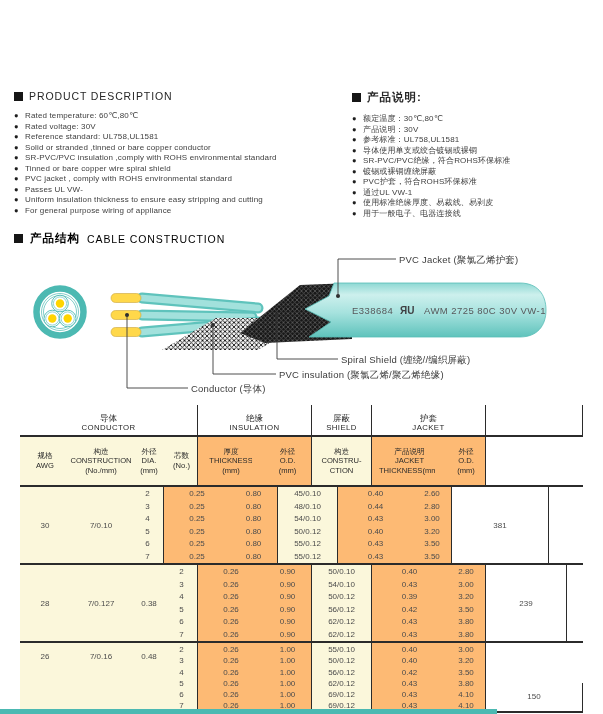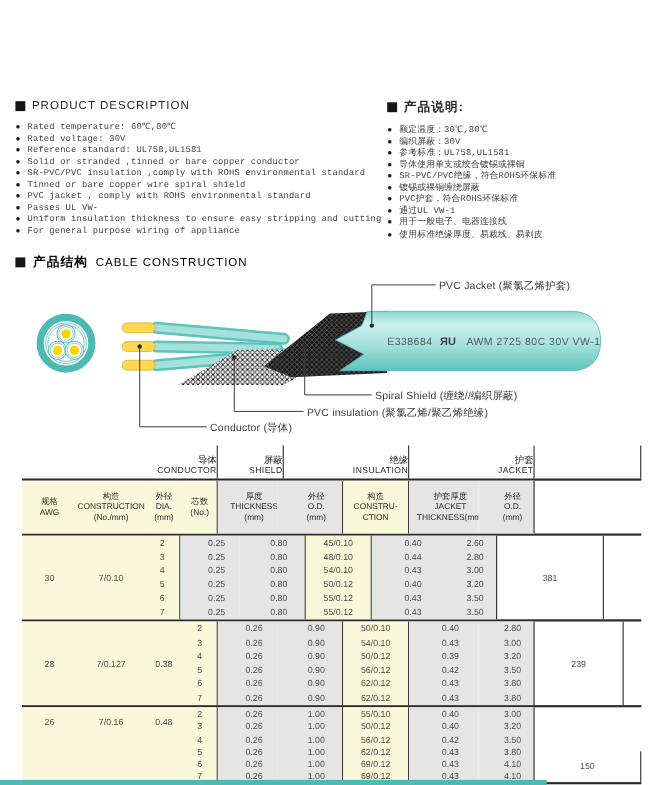--- a/index.html
+++ b/index.html
@@ -9,45 +9,45 @@
   
   .sec-title{display:flex;align-items:center;gap:6px;color:#262626;}
   .sq{width:9px;height:9px;background:#161616;flex:0 0 auto;}
   .en-title{font-size:10.5px;letter-spacing:0.9px;}
   .zh-title{font-size:11.5px;font-weight:bold;letter-spacing:1px;}
 
   .sec-en{position:absolute;left:14px;top:90px;width:338px;}
   .sec-zh{position:absolute;left:352px;top:90px;width:248px;}
 
   ul.bullets{list-style:none;margin:9px 0 0;padding:0;font-size:8px;line-height:10.55px;
-             color:#3e3e3e;letter-spacing:0.15px;font-family:Liberation Mono, monospace;}
+             color:#3e3e3e;letter-spacing:0.15px;}
   ul.bullets li{position:relative;padding-left:11px;white-space:nowrap;}
   ul.bullets li::before{content:"●";position:absolute;left:0;top:0;font-size:7.5px;color:#1e1e1e;}
 
   .cons-title{position:absolute;left:14px;top:231px;display:flex;align-items:center;gap:7px;}
 
   svg.diagram{position:absolute;left:0;top:255px;}
   .lead{stroke:#3a3a3a;stroke-width:0.9;fill:none;}
   .lead-dot{fill:#2c2c2c;}
   .lead-label{font-size:9.5px;fill:#3c3c3c;letter-spacing:0.2px;}
   .jp{font-size:9.5px;fill:#57585b;letter-spacing:0.45px;}
   .jp-mark{font-size:10px;font-weight:bold;fill:#3f4043;}
 
   
   .spec-table{position:absolute;left:20px;top:405px;width:563px;}
   .t-ghead{display:flex;height:32px;border-bottom:2px solid #2b2b2b;box-sizing:border-box;}
-  .gh{display:flex;flex-direction:column;justify-content:flex-end;align-items:flex-end;
+  .gh{display:flex;flex-direction:column;justify-content:flex-end;align-items:center;
       padding-bottom:2px;font-size:8.5px;line-height:10px;color:#1f1f1f;box-sizing:border-box;}
   .gh .en{font-size:7.8px;letter-spacing:0.4px;}
   .div-r{border-right:1px solid #2b2b2b;}
   .t-shead{display:flex;height:50px;border-bottom:2px solid #2b2b2b;box-sizing:border-box;}
   .sub-cell{display:flex;flex-direction:column;justify-content:center;align-items:center;
             text-align:center;font-size:7.6px;line-height:9.6px;color:#2a2a2a;box-sizing:border-box;}
   .bg-cream{background:#FBF7DB;}
-  .bg-blue{background:#e5e5e5;padding-left:12px;}
+  .bg-blue{background:#fdba74;padding-left:12px;}
   .group-row{display:flex;height:78px;border-bottom:2px solid #2b2b2b;box-sizing:border-box;
              color:#4c4c4c;font-size:8px;}
   .group-row.compact{height:70px;}
   .single-cell{display:flex;align-items:center;justify-content:center;box-sizing:border-box;}
   .compact .single-cell{align-items:flex-start;padding-top:9px;}
   .stack-cell{box-sizing:border-box;padding-top:1px;}
   .stack-cell div{height:12.5px;line-height:12.5px;text-align:center;}
   .compact .stack-cell div{height:11.3px;line-height:11.3px;}
 
   .bottom-bar{position:absolute;left:0;top:709px;width:497px;height:5px;background:#4CB9B2;}
@@ -76,29 +76,29 @@
       </ul>
   </div>
 
   <div class="sec-zh">
     <div class="sec-title">
       <span class="sq"></span>
       <span class="zh-title">产品说明:</span>
     </div>
     <ul class="bullets">
         <li>额定温度：30℃,80℃</li>
-        <li>编织屏蔽：30V</li>
+        <li>产品说明：30V</li>
         <li>参考标准：UL758,UL1581</li>
         <li>导体使用单支或绞合镀锡或裸铜</li>
         <li>SR-PVC/PVC绝缘，符合ROHS环保标准</li>
         <li>镀锡或裸铜缠绕屏蔽</li>
         <li>PVC护套，符合ROHS环保标准</li>
         <li>通过UL VW-1</li>
+        <li>使用标准绝缘厚度、易裁线、易剥皮</li>
         <li>用于一般电子、电器连接线</li>
-        <li>使用标准绝缘厚度、易裁线、易剥皮</li>
       </ul>
   </div>
 
   <div class="cons-title">
     <span class="sq"></span>
     <span class="zh-title">产品结构</span>
     <span class="en-title">CABLE CONSTRUCTION</span>
   </div>
 
   <svg class="diagram" width="603" height="150" viewBox="0 0 603 150">
@@ -179,27 +179,27 @@
       <text class="lead-label" x="191" y="137">Conductor (导体)</text>
     </g>
   </svg>
 
   <div class="spec-table">
     <div class="t-ghead">
       <div class="gh div-r" style="width:178px">
         <div>导体</div>
         <div class="en">CONDUCTOR</div>
       </div>
+      <div class="gh div-r" style="width:114px">
+        <div>绝缘</div>
+        <div class="en">INSULATION</div>
+      </div>
       <div class="gh div-r" style="width:60px">
         <div>屏蔽</div>
         <div class="en">SHIELD</div>
-      </div>
-      <div class="gh div-r" style="width:114px">
-        <div>绝缘</div>
-        <div class="en">INSULATION</div>
       </div>
       <div class="gh div-r" style="width:114px">
         <div>护套</div>
         <div class="en">JACKET</div>
       </div>
       <div class="gh div-r" style="width:97px"></div>
     </div>
     <div class="t-shead" id="subhead-row">
         <div class="sub-cell bg-cream" style="width: 50px;">
           <div>规格</div>
@@ -228,21 +228,21 @@
           <div>外径</div>
           <div>O.D.</div>
           <div>(mm)</div>
         </div>
         <div class="sub-cell bg-cream div-r" style="width: 60px;">
           <div>构造</div>
           <div>CONSTRU-</div>
           <div>CTION</div>
         </div>
         <div class="sub-cell bg-blue" style="width: 63px;">
-          <div>护套厚度</div>
+          <div>产品说明</div>
           <div>JACKET</div>
           <div>THICKNESS(mm)</div>
         </div>
         <div class="sub-cell bg-blue div-r" style="width: 51px;">
           <div>外径</div>
           <div>O.D.</div>
           <div>(mm)</div>
         </div>
       </div>
     <div id="tbody">

